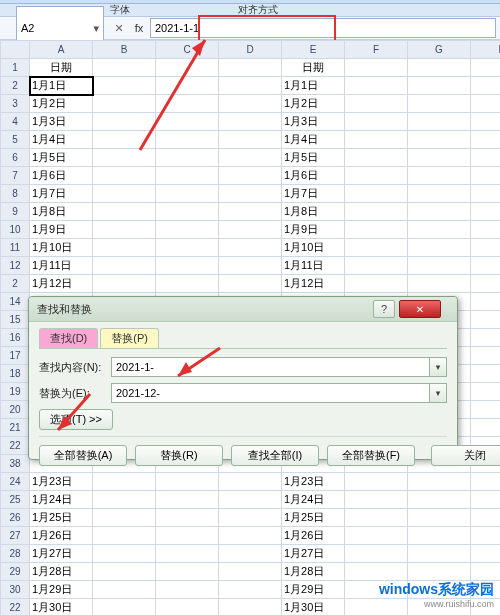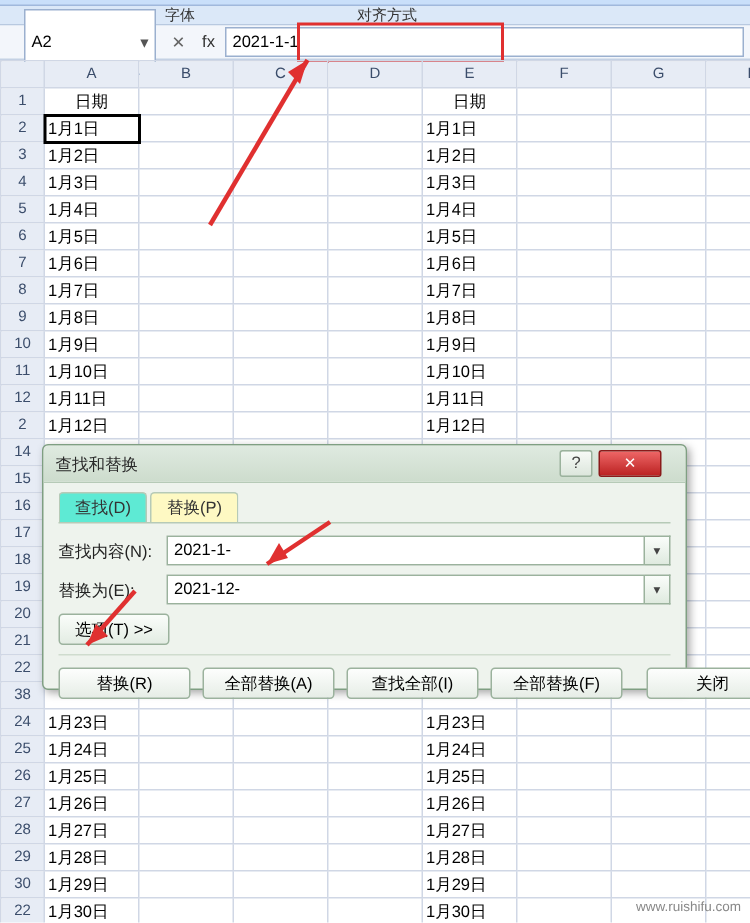--- a/index.html
+++ b/index.html
@@ -27,21 +27,21 @@
 td{text-align:left}
 td.selected{background:#fff;outline:2px solid #000;outline-offset:-1px}
 
 .dialog{position:absolute;left:28px;top:296px;width:428px;height:162px;background:#eef3ed;border:1px solid #7f9f82;box-shadow:2px 2px 6px rgba(0,0,0,.35);border-radius:4px}
 .dlg-title{height:24px;background:linear-gradient(#dfeae0,#cddccd);display:flex;align-items:center;padding:0 16px 0 8px;font-size:11px;color:#2a2a2a;border-bottom:1px solid #b6cab7;border-radius:4px 4px 0 0}
 .dlg-title .spacer{flex:1}
 .dlg-qmark{width:20px;height:16px;background:linear-gradient(#f7faf7,#dce6dc);border:1px solid #9bb29d;border-radius:2px;display:flex;align-items:center;justify-content:center;font-size:11px;color:#444;margin-right:4px}
 .dlg-close{width:40px;height:16px;background:linear-gradient(#e66,#b22);border:1px solid #8a1a1a;border-radius:2px;display:flex;align-items:center;justify-content:center;color:#fff;font-size:10px}
 .dlg-body{padding:6px 10px 8px 10px}
 .dlg-tabs{display:flex;gap:2px;border-bottom:1px solid #b6cab7;margin-bottom:8px}
-.dlg-tab{padding:2px 10px;font-size:11px;border:1px solid #b6cab7;background:#5eead4;border-bottom:none;border-radius:3px 3px 0 0;color:#333}
+.dlg-tab{padding:2px 10px;font-size:11px;border:1px solid #b6cab7;background:#f9a8d4;border-bottom:none;border-radius:3px 3px 0 0;color:#333}
 .dlg-tab.active{background:#fef9c3}
 .dlg-field{display:flex;align-items:center;margin-bottom:6px}
 .dlg-label{width:72px;font-size:11px;color:#222}
 .dlg-input{flex:1;height:18px;border:1px solid #9bb29d;background:#fff;font-size:11px;padding:0 4px;display:flex;align-items:center}
 .dd-btn{width:16px;height:18px;border:1px solid #9bb29d;border-left:none;background:linear-gradient(#fafdfa,#dfeadf);display:flex;align-items:center;justify-content:center;font-size:9px;color:#444}
 .dlg-options{text-align:left;margin:4px 0 6px 0}
 .dlg-optbtn{display:inline-block;padding:2px 10px;font-size:11px;border:1px solid #9bb29d;background:linear-gradient(#fafdfa,#e3ece3);border-radius:3px}
 .dlg-buttons{display:flex;gap:8px;border-top:1px solid #cfdcce;padding-top:8px}
 .dlg-btn{padding:2px 10px;font-size:11px;border:1px solid #9bb29d;background:linear-gradient(#fdfefd,#e6ede6);border-radius:3px;min-width:66px;text-align:center}
 .dlg-buttons .spacer{flex:1}
@@ -457,22 +457,22 @@
       <div class="dlg-label">替换为(E):</div>
       <div class="dlg-input">
           <span>2021-12-</span>
         </div>
       <div class="dd-btn">▾</div>
     </div>
     <div class="dlg-options">
       <span class="dlg-optbtn">选项(T) &gt;&gt;</span>
     </div>
     <div class="dlg-buttons">
+      <span class="dlg-btn">全部替换(A)</span>
       <span class="dlg-btn">替换(R)</span>
-      <span class="dlg-btn">全部替换(A)</span>
       <span class="dlg-btn">查找全部(I)</span>
       <span class="dlg-btn">全部替换(F)</span>
       <span class="spacer"></span>
       <span class="dlg-btn">关闭</span>
     </div>
   </div>
 </div>
 
 <svg class="arrow" style="left:130px;top:30px;width:90px;height:130px">
   <line x1="10" y1="120" x2="75" y2="10" stroke="#e03030" stroke-width="3"></line>
@@ -481,14 +481,15 @@
 <svg class="arrow" style="left:170px;top:340px;width:60px;height:44px">
   <line x1="50" y1="8" x2="8" y2="36" stroke="#e03030" stroke-width="3"></line>
   <polygon points="8,36 22,32 16,22" fill="#e03030"></polygon>
 </svg>
 <svg class="arrow" style="left:50px;top:388px;width:50px;height:50px">
   <line x1="40" y1="6" x2="8" y2="42" stroke="#e03030" stroke-width="3"></line>
   <polygon points="8,42 22,36 14,28" fill="#e03030"></polygon>
 </svg>
 
 <div class="watermark">
+  <div class="w1">windows系统家园</div>
   <div class="w2">www.ruishifu.com</div>
 </div>
 
 </body></html>

